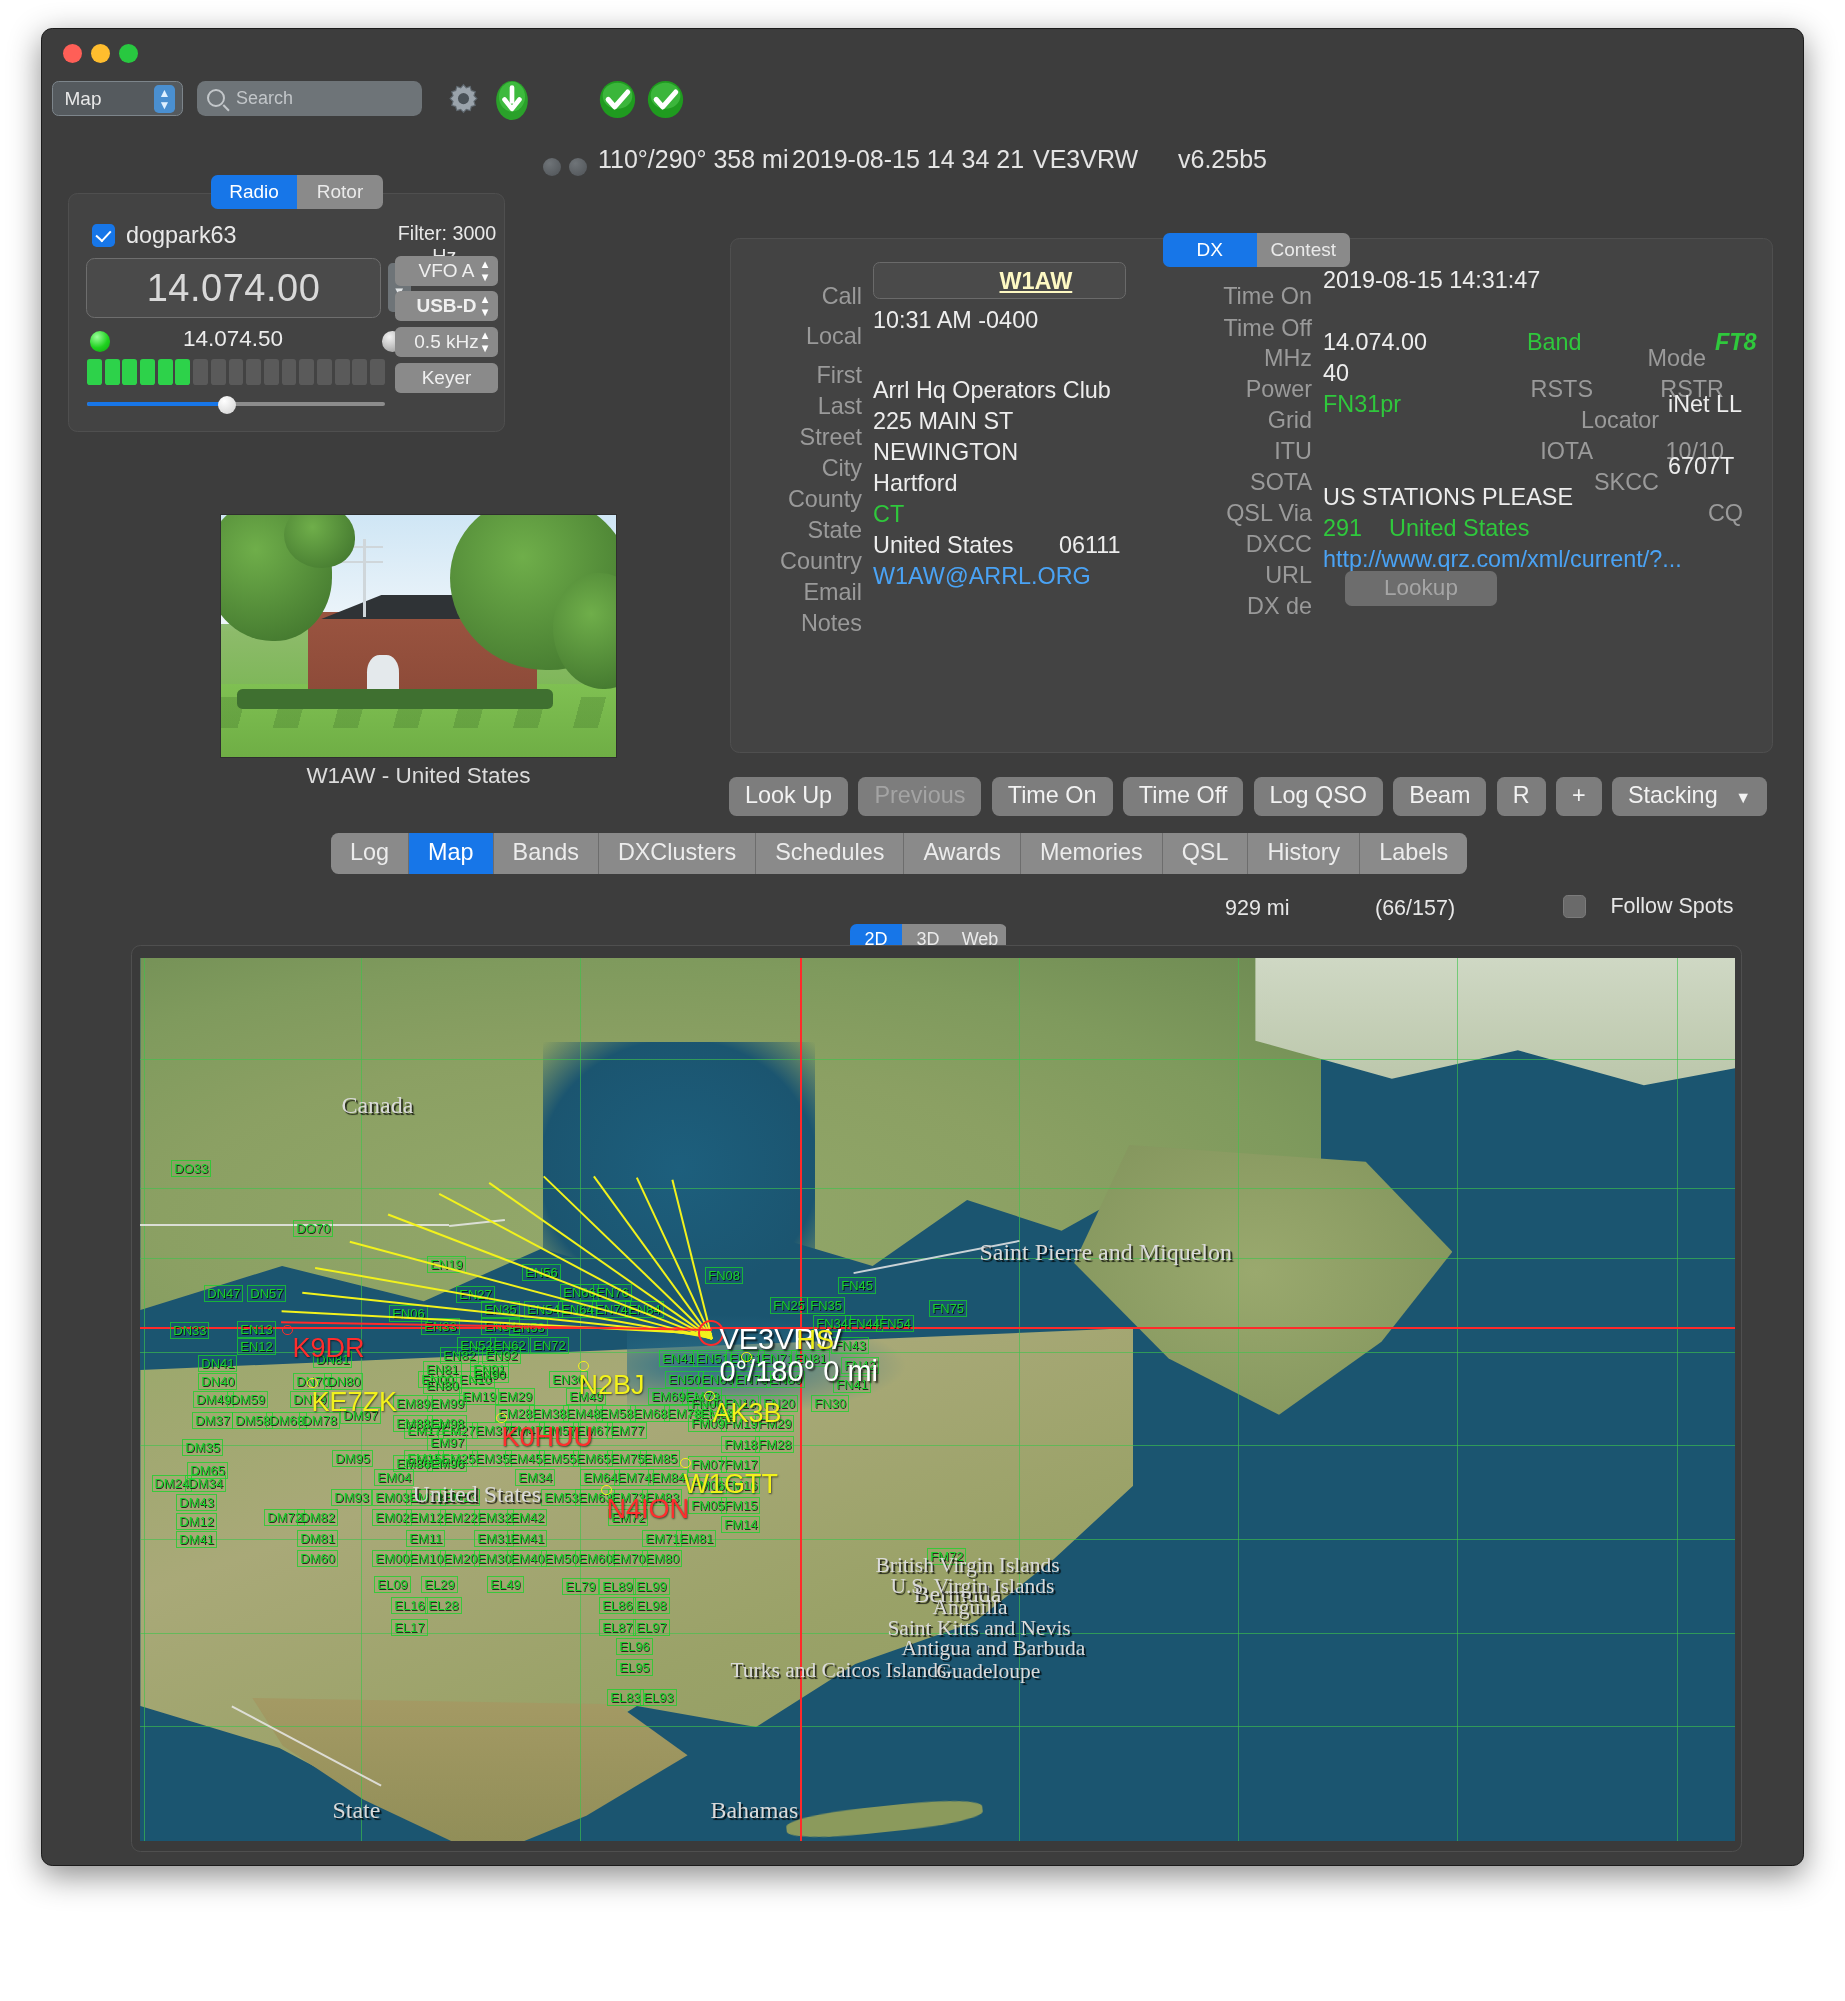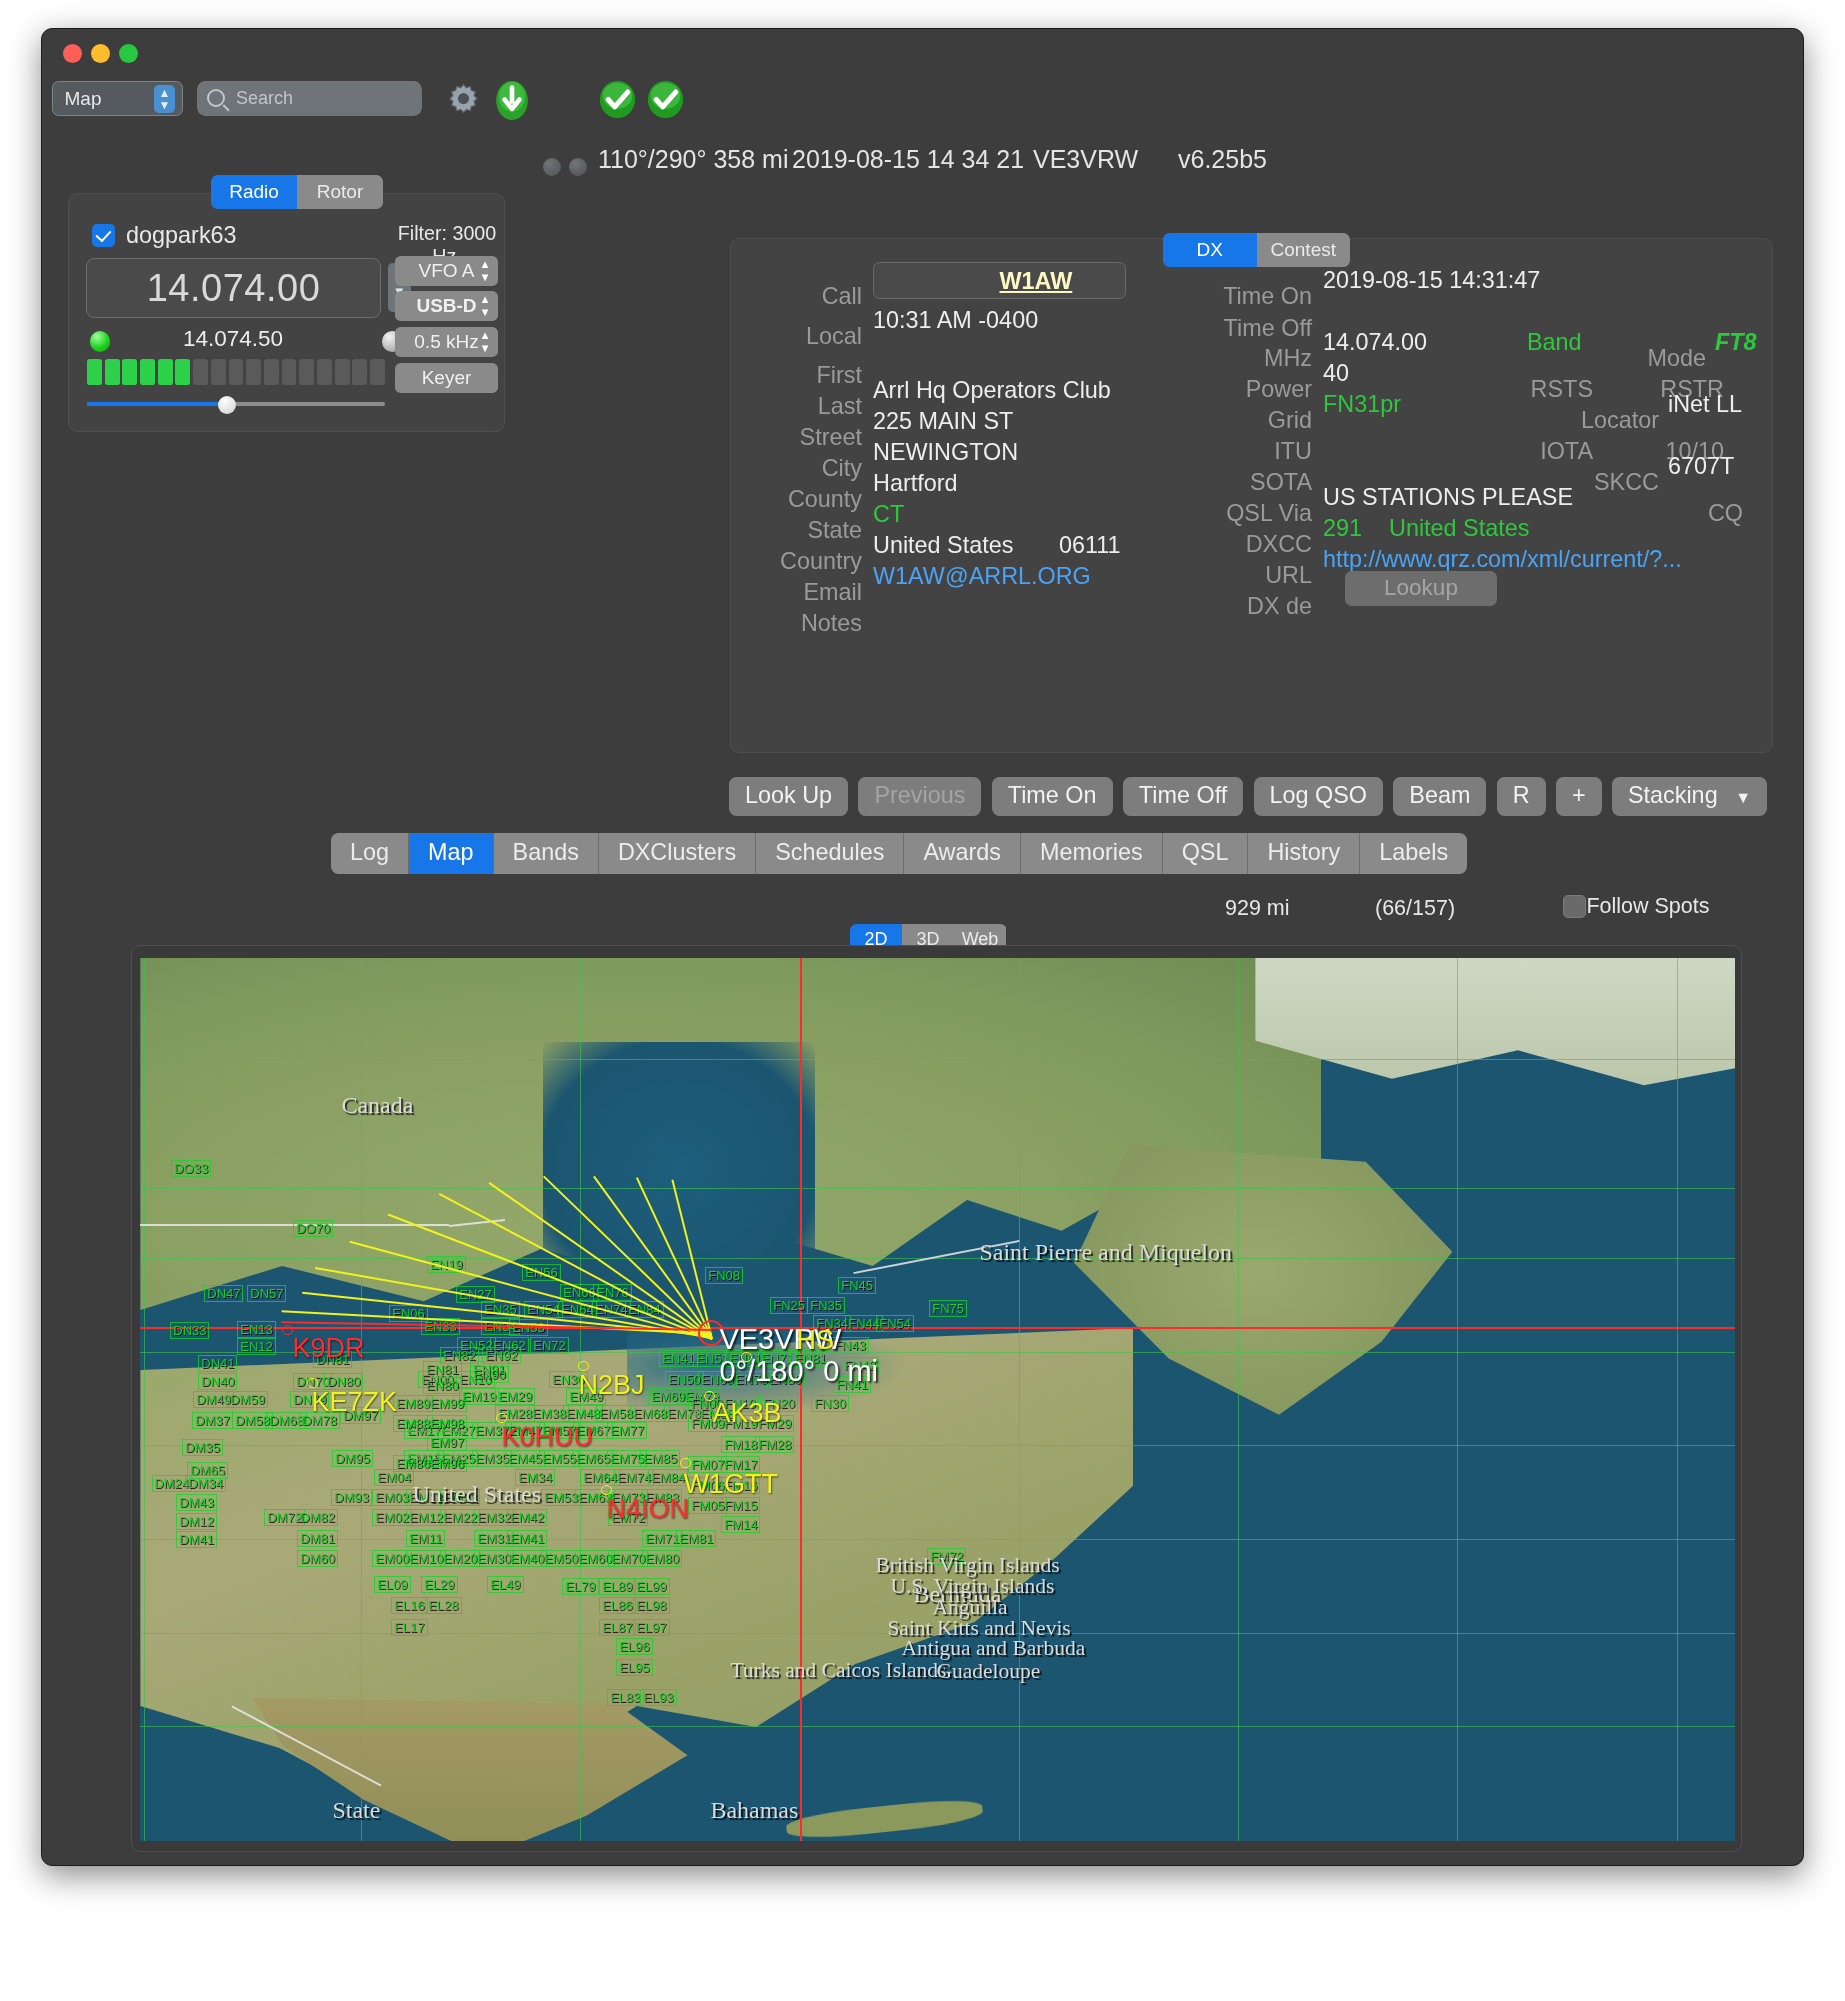--- a/index.html
+++ b/index.html
@@ -212,21 +212,21 @@
     border-right: 0.9px solid #6d6d6d;
   }
   .tab:first-child { border-radius: 7.5px 0 0 7.5px; }
   .tab:last-child { border-radius: 0 7.5px 7.5px 0; border-right: none; }
   .tab.on { background: #1776e8; color: #fff; }
 
   
   .mstat { position: absolute; left: 106px; top: 867px; color: #e7e7e7; font-size: 21.5px; }
   .mdist { position: absolute; left: 1183px; top: 867px; color: #e7e7e7; font-size: 21.5px; }
   .mcount { position: absolute; left: 1333px; top: 867px; color: #e7e7e7; font-size: 21.5px; }
-  .follow { position: absolute; left: 1521px; top: 865px; display: flex; gap: 0; align-items: center; }
+  .follow { position: absolute; left: 1521px; top: 865px; display: flex; gap: 24px; align-items: center; }
   .follow .box { width: 23.4px; height: 23.4px; background: #6a6a6a; border-radius: 4.7px; border: 0.9px solid #7b7b7b; }
   .follow .lbl { color: #e7e7e7; font-size: 21.5px; }
 
   .vseg { left: 808px; top: 895px; width: 157px; }
   .vseg > div { width: 52px; font-size: 18px; padding: 5.6px 0 7.5px 0; }
 
   
   #map-panel { left: 89px; top: 916px; width: 1611px; height: 907px; background: #3a3a3a; }
   .mapview {
     position: absolute; left: 8.4px; top: 12px; width: 1595px; height: 883px;
@@ -428,20 +428,38 @@
         <span>USB-D</span>
         <span class="ar">▲<br>▼</span>
       </div>
       <div class="mini-pop" style="top:133px">
         <span>0.5 kHz</span>
         <span class="ar">▲<br>▼</span>
       </div>
       <div class="mini-pop" style="top:169px">Keyer</div>
     </div>
 
+    <div class="photo-wrap">
+      <div class="photo">
+        <div class="sky"></div>
+        <div class="lawn"></div>
+        <div class="bldg"></div>
+        <div class="roof"></div>
+        <div class="door"></div>
+        <div class="mast"></div>
+          <div class="beam1"></div>
+          <div class="beam2"></div>
+        <div class="hedge"></div>
+        <div class="tree" style="left:-4%; top:-6%; width:32%; height:58%;"></div>
+        <div class="tree" style="left:58%; top:-8%; width:46%; height:72%;"></div>
+        <div class="tree" style="left:84%; top:24%; width:24%; height:48%;"></div>
+        <div class="tree" style="left:16%; top:-4%; width:18%; height:26%;"></div>
+      </div>
+      <div class="photo-cap">W1AW - United States</div>
+    </div>
 
     <div class="seg dxseg">
       <div class="on">DX</div>
       <div>Contest</div>
     </div>
 
     <div class="panel" id="dx-panel">
       <div class="fgrid">
 
         <div class="fl" style="left:0;   top:5.6px;  width:131px">Call</div>

